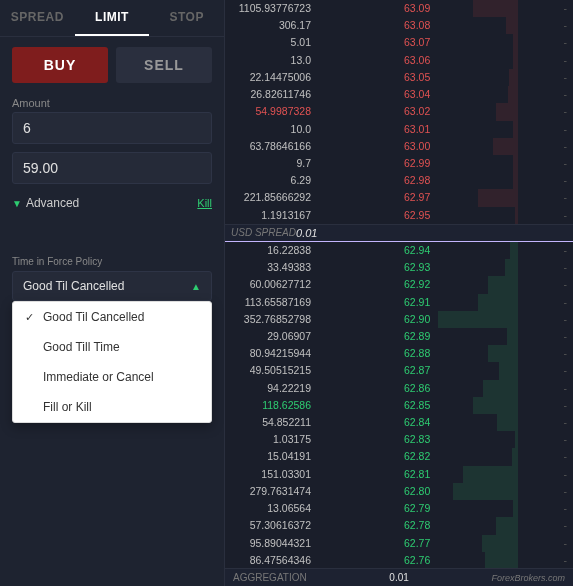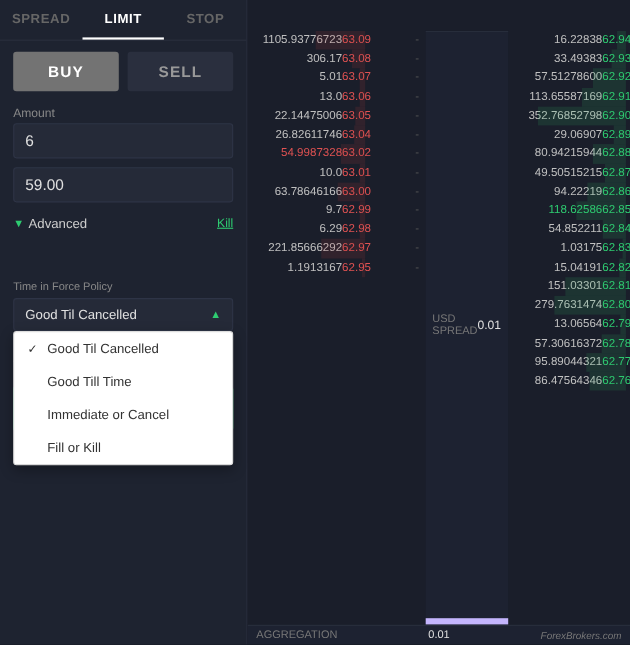--- a/index.html
+++ b/index.html
@@ -45,21 +45,21 @@
     }
 
     
     .buy-sell-row {
       display: flex;
       padding: 10px 12px;
       gap: 8px;
     }
     .buy-btn {
       flex: 1;
-      background: #737373;
+      background: #7f1d1d;
       color: #fff;
       border: none;
       padding: 10px;
       font-size: 14px;
       font-weight: bold;
       border-radius: 3px;
       cursor: pointer;
       letter-spacing: 1px;
     }
     .sell-btn {
@@ -244,22 +244,21 @@
     }
     .spread-value {
       color: #e0e0e0;
       font-size: 11px;
     }
 
     .orderbook-rows {
       flex: 1;
       overflow: hidden;
       display: flex;
-      flex-direction: row;
-      margin-top: 28px;
+      flex-direction: column;
     }
 
     .ob-row {
       display: flex;
       justify-content: space-between;
       align-items: center;
       padding: 1px 6px;
       font-size: 10.5px;
       line-height: 1.45;
       position: relative;
@@ -302,25 +301,26 @@
     .bid-bar {
       position: absolute;
       right: 55px;
       top: 0;
       height: 100%;
       background: rgba(46,180,100,0.15);
     }
 
     .spread-divider {
       display: flex;
-      justify-content: space-between;
+      justify-content: flex-start;
       padding: 2px 6px;
       background: #1d2231;
       border-top: 1px solid #2a2f3e;
-      border-bottom: 6px solid #c4b5fd;
+      border-bottom: 1px solid #c4b5fd;
+      font-style: italic;
     }
 
     
     .aggregation-bar {
       display: flex;
       justify-content: space-between;
       align-items: center;
       padding: 3px 8px;
       background: #1d2231;
       border-top: 1px solid #2a2f3e;
@@ -506,21 +506,21 @@
           <span class="dash">-</span>
         </div>
         <div class="ob-row">
           <div class="bid-bar" style="width: 13px;"></div>
           <span class="qty bid-qty">33.49383</span>
           <span class="price bid-price">62.93</span>
           <span class="dash">-</span>
         </div>
         <div class="ob-row">
           <div class="bid-bar" style="width: 30px;"></div>
-          <span class="qty bid-qty">57.51278600</span>
+          <span class="qty bid-qty">60.00627712</span>
           <span class="price bid-price">62.92</span>
           <span class="dash">-</span>
         </div>
         <div class="ob-row">
           <div class="bid-bar" style="width: 40px;"></div>
           <span class="qty bid-qty">113.65587169</span>
           <span class="price bid-price">62.91</span>
           <span class="dash">-</span>
         </div>
         <div class="ob-row">

